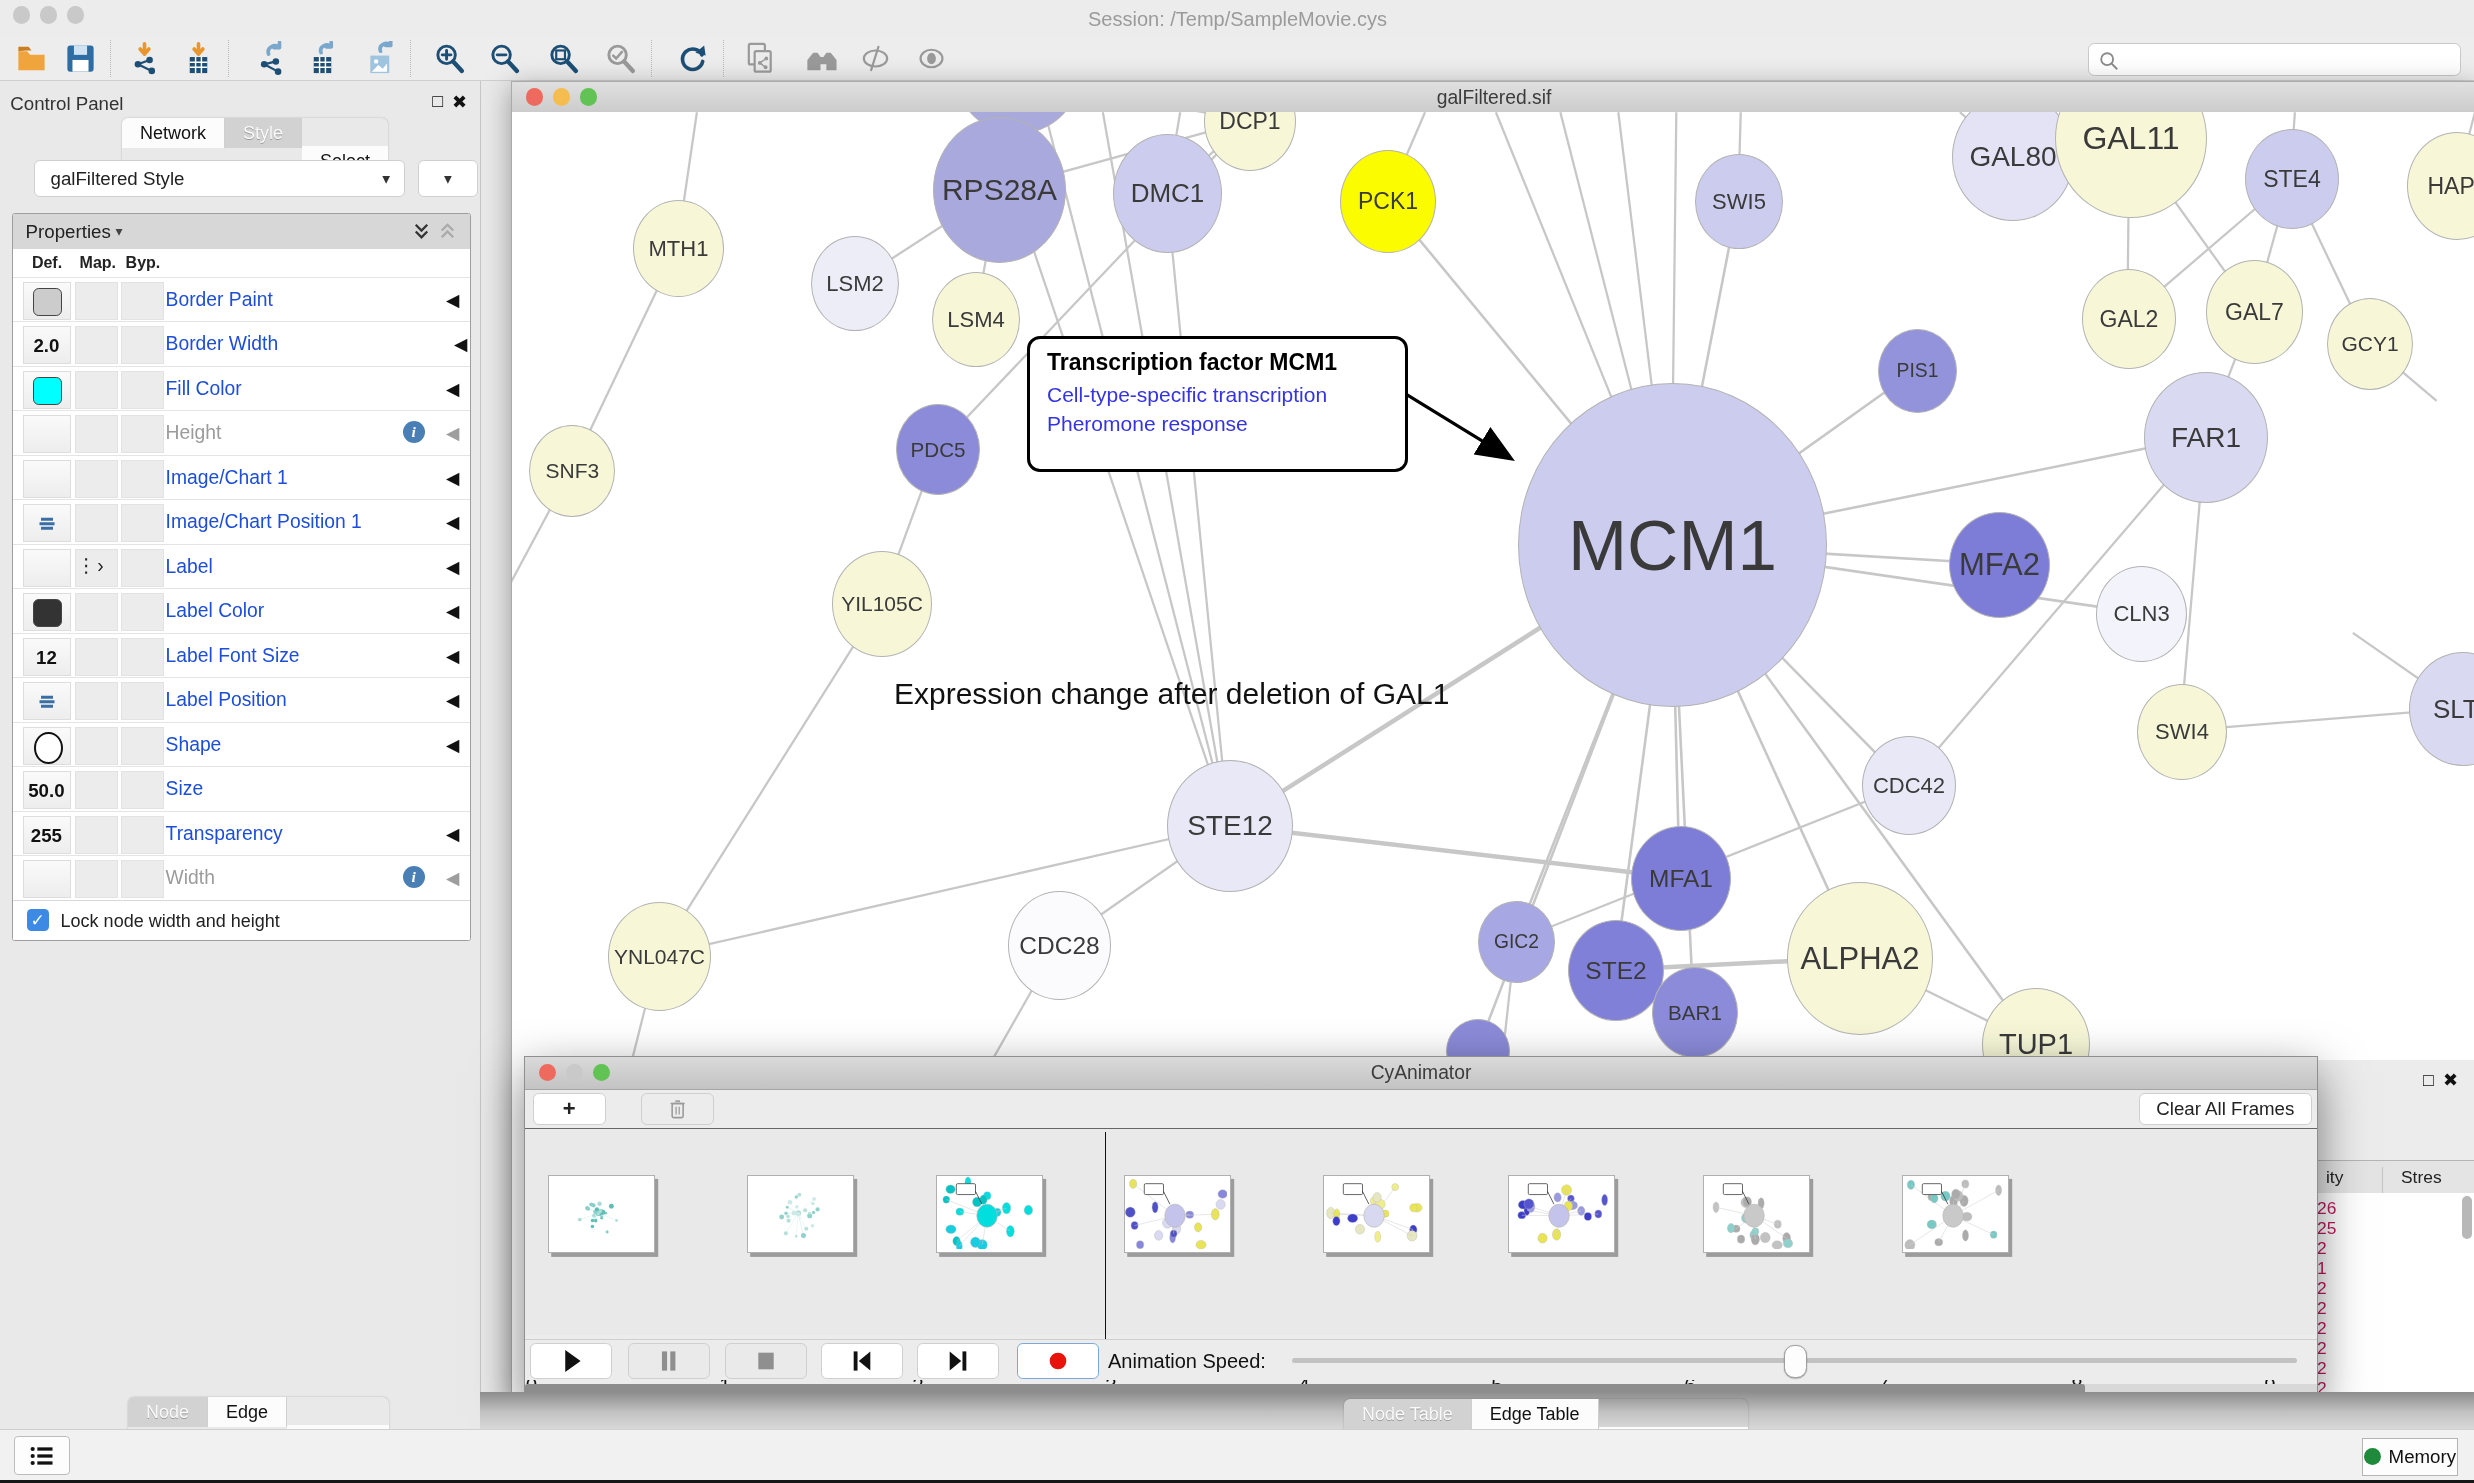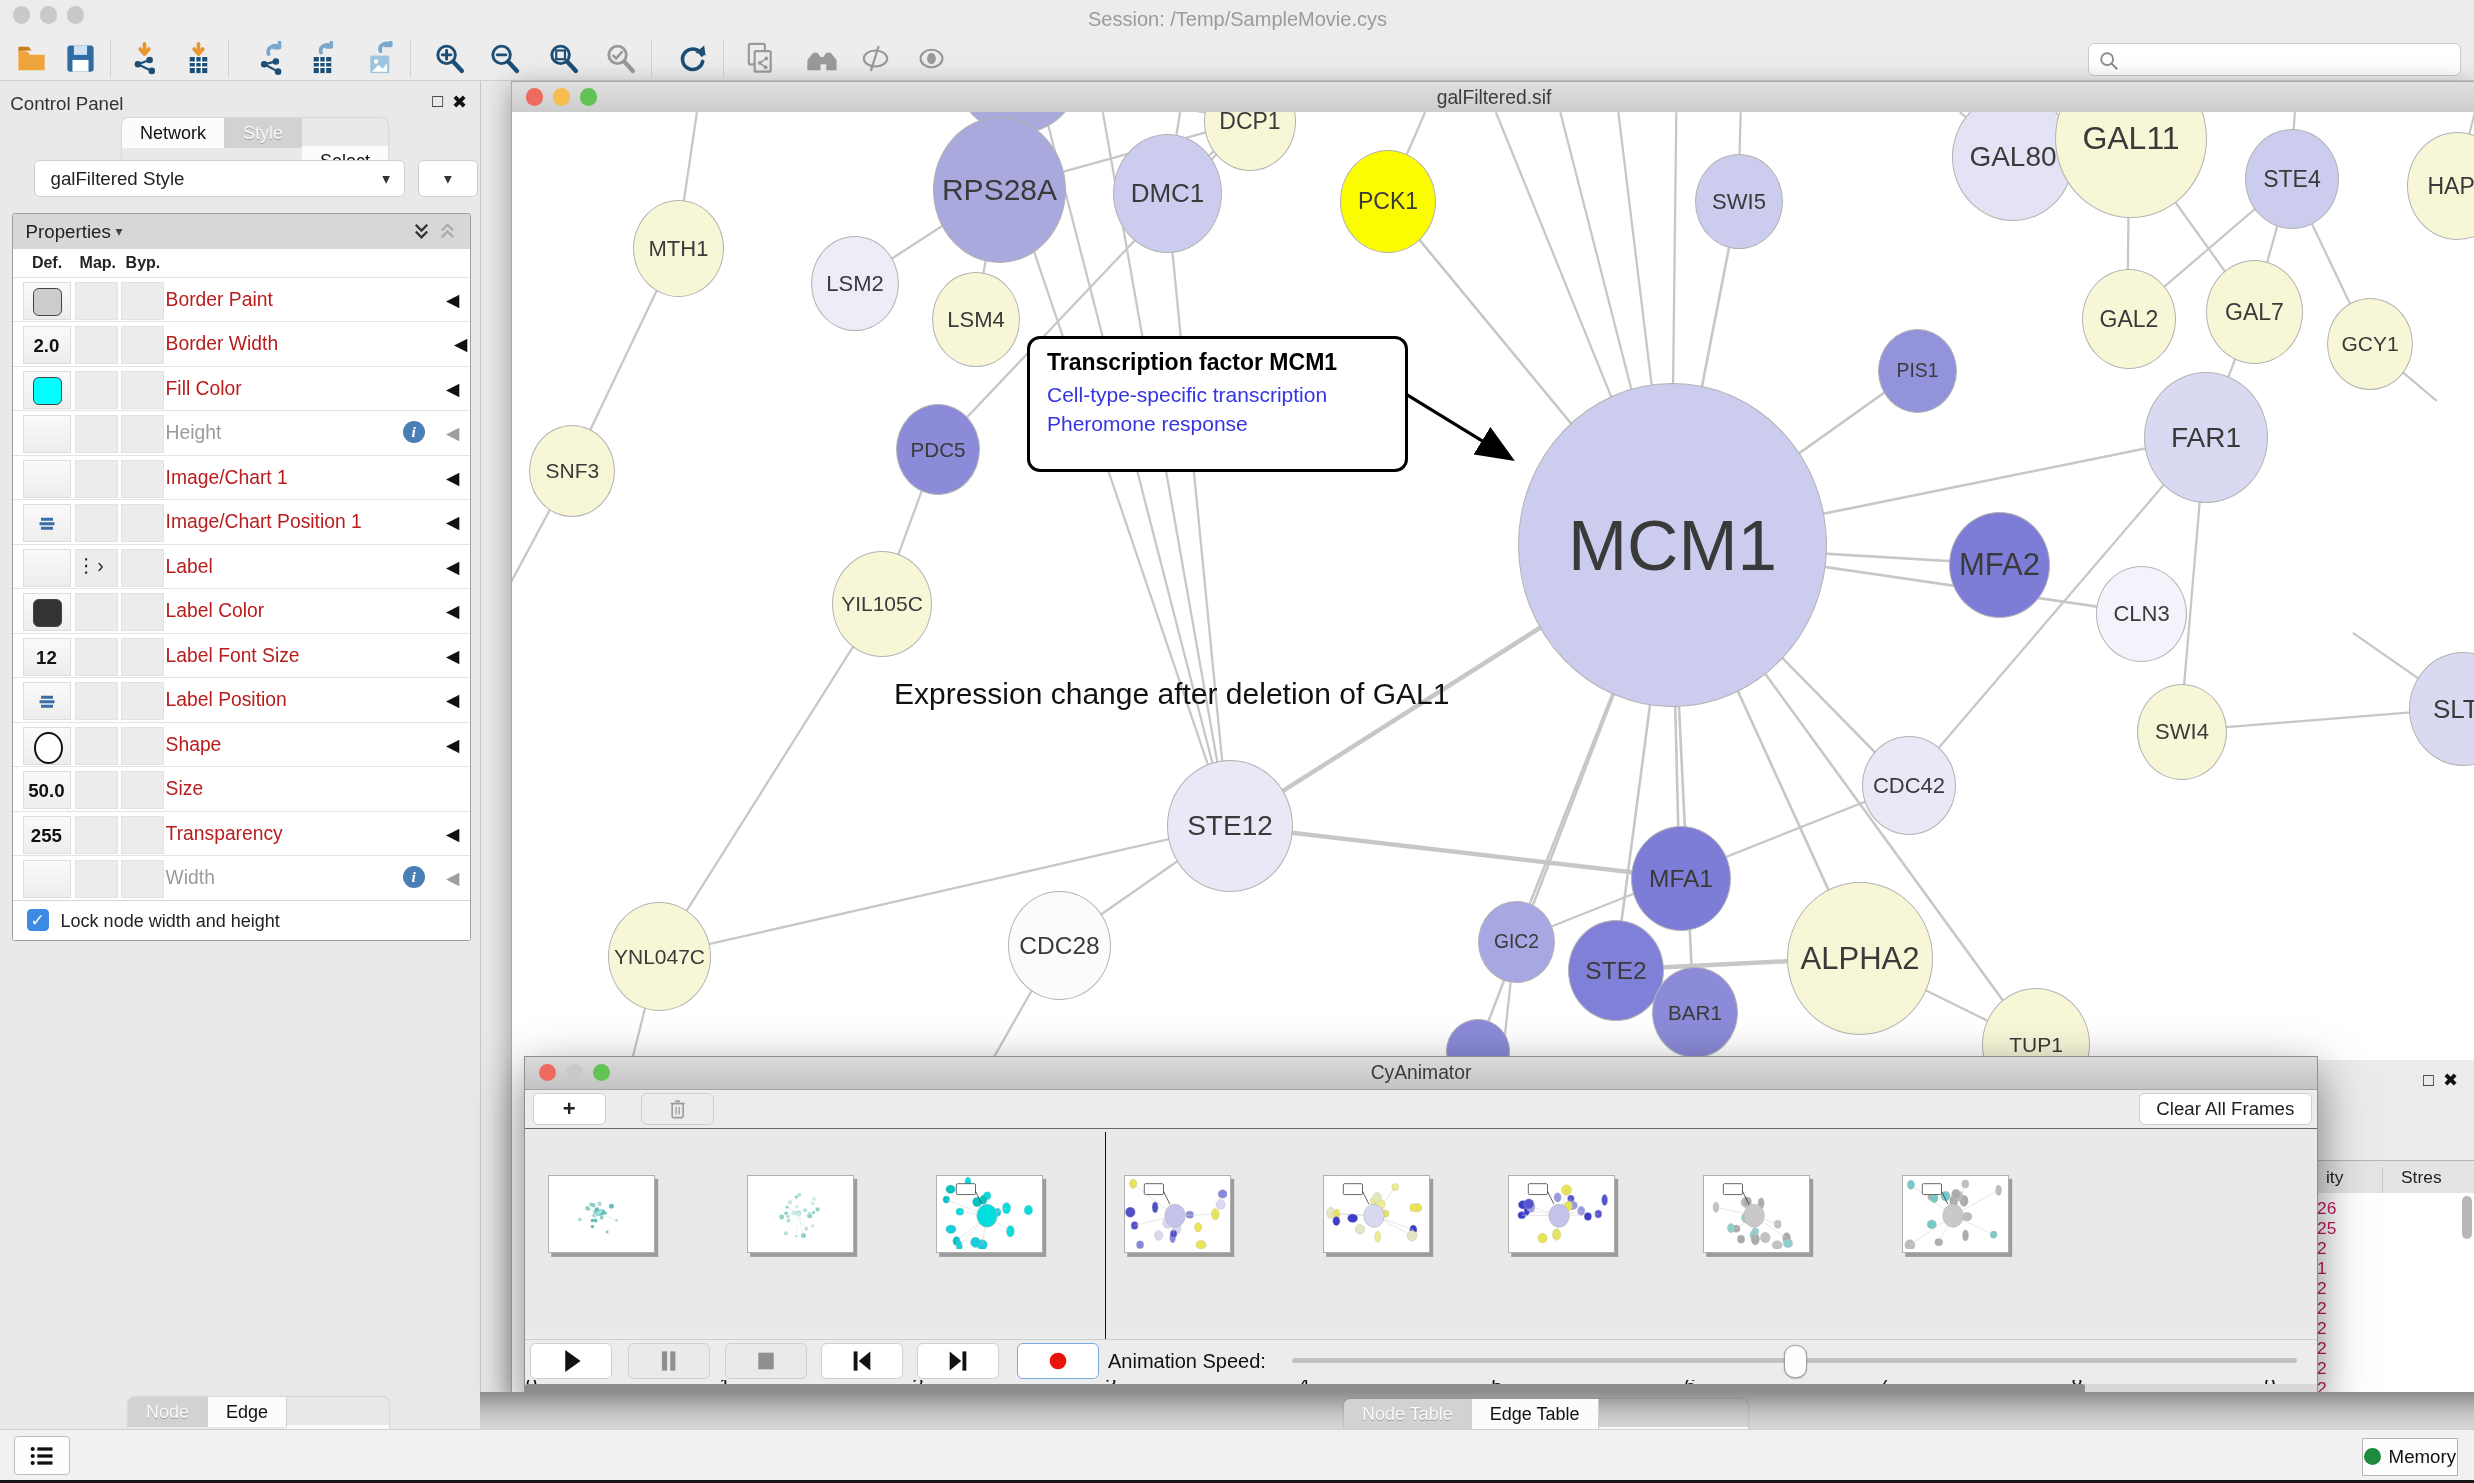--- a/index.html
+++ b/index.html
@@ -32,21 +32,21 @@
   #props-header{position:absolute;left:0;top:0;width:100%;height:35px;background:#d7d7d7;border-bottom:0.6px solid #bdbdbd;}
   #props-title{position:absolute;left:13px;top:7px;font-size:18.7px;color:#222;}
   #props-caret{position:absolute;left:103px;top:9px;font-size:14px;color:#444;}
   #props-chevrons{position:absolute;right:10.3px;top:5.8px;}
   #col-hdr{position:absolute;left:0;top:35px;width:100%;height:28px;background:#fff;}
   #col-hdr span{position:absolute;top:5.2px;font-size:16px;font-weight:bold;color:#222;}
   #prop-rows{position:absolute;left:0;top:63px;width:100%;}
   .prow{position:absolute;left:0;width:100%;height:44px;background:#fff;border-top:0.6px solid #e4e4e4;}
   .pcell{position:absolute;top:3.9px;height:36px;border:0.6px solid #ddd;background:linear-gradient(#fafafa,#ededed);}
   .pcell.alt{background:#ececec;border-color:#e2e2e2;}
-  .plabel{position:absolute;left:153px;top:11px;font-size:19.3px;color:#b91c1c;}
+  .plabel{position:absolute;left:153px;top:11px;font-size:19.3px;color:#1d4ed8;}
   .plabel.dis{color:#9b9b9b;}
   .parrow{position:absolute;right:10.3px;top:11.6px;font-size:17.4px;color:#111;}
   .parrow.dis{color:#9e9e9e;}
   .pswatch{position:absolute;left:9px;top:5.2px;width:27px;height:26px;border:1.3px solid #444;border-radius:5.8px;}
   .pdeftext{position:absolute;left:0;top:7.7px;width:45px;text-align:center;font-size:18.7px;font-weight:bold;color:#111;}
   .pinfo{position:absolute;right:45px;top:10.3px;width:22px;height:22px;border-radius:50%;background:#4a7fb5;color:#fff;font-size:15.5px;font-weight:bold;display:flex;align-items:center;justify-content:center;font-family:"Liberation Serif",serif;font-style:italic;}
   .picon-pos{position:absolute;left:14px;top:11.6px;}
   .pmap-glyph{position:absolute;left:64px;top:9px;font-size:19.3px;color:#222;letter-spacing:1.3px;}
   #lock-row{position:absolute;left:0;top:686px;width:100%;height:39px;background:#fff;border-top:0.6px solid #d8d8d8;}
   #lock-cb{position:absolute;left:14px;top:8.4px;width:22px;height:22px;background:#3d8ae5;border-radius:4.5px;color:#fff;font-size:17px;display:flex;align-items:center;justify-content:center;}
@@ -597,21 +597,21 @@
           </div>
           <div class="gnode" style="left: 1056px; top: 808px; width: 94px; height: 99px; background: rgb(128, 128, 216); font-size: 24.5px; z-index: 4;">
             <span>STE2</span>
           </div>
           <div class="gnode" style="left: 1140px; top: 855px; width: 84px; height: 89px; background: rgb(139, 139, 217); font-size: 20.6px; z-index: 4;">
             <span>BAR1</span>
           </div>
           <div class="gnode" style="left: 1275px; top: 770px; width: 144px; height: 151px; background: rgb(247, 247, 216); font-size: 31px; z-index: 4;">
             <span>ALPHA2</span>
           </div>
-          <div class="gnode" style="left: 1470px; top: 876px; width: 106px; height: 111px; background: rgb(247, 247, 216); font-size: 21px; z-index: 4;">
+          <div class="gnode" style="left: 1470px; top: 876px; width: 106px; height: 111px; background: rgb(247, 247, 216); font-size: 29px; z-index: 4;">
             <span>TUP1</span>
           </div>
           <div class="gnode" style="left: 934px; top: 907px; width: 62px; height: 62px; background: rgb(139, 139, 217); font-size: 0px; z-index: 4;"></div>
         </div>
       <div id="annotation" style="left: 515px; top: 224px; width: 375px; height: 130px;">
         <div id="ann-title">Transcription factor MCM1</div>
         <div id="ann-lines">
             <div class="ann-line" style="top: 44px; color: rgb(52, 52, 224);">Cell-type-specific transcription</div>
             <div class="ann-line" style="top: 73px; color: rgb(52, 52, 224);">Pheromone response</div>
           </div>

